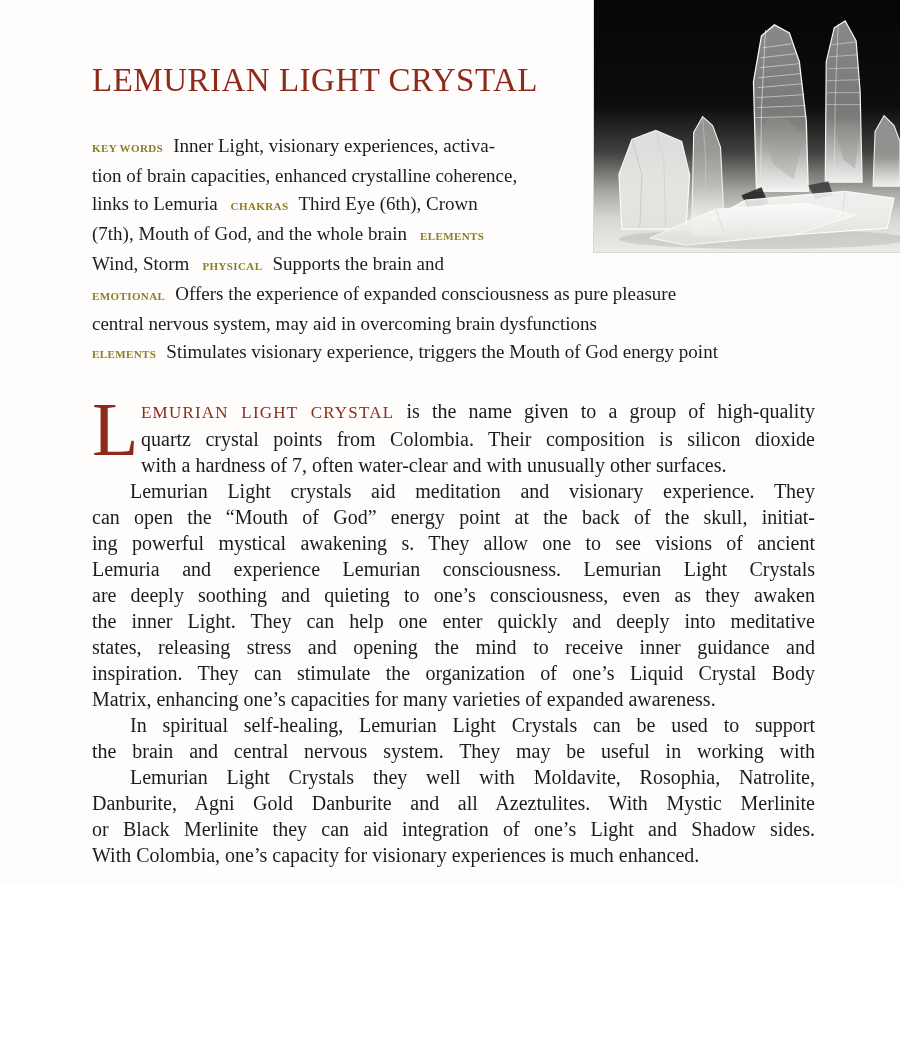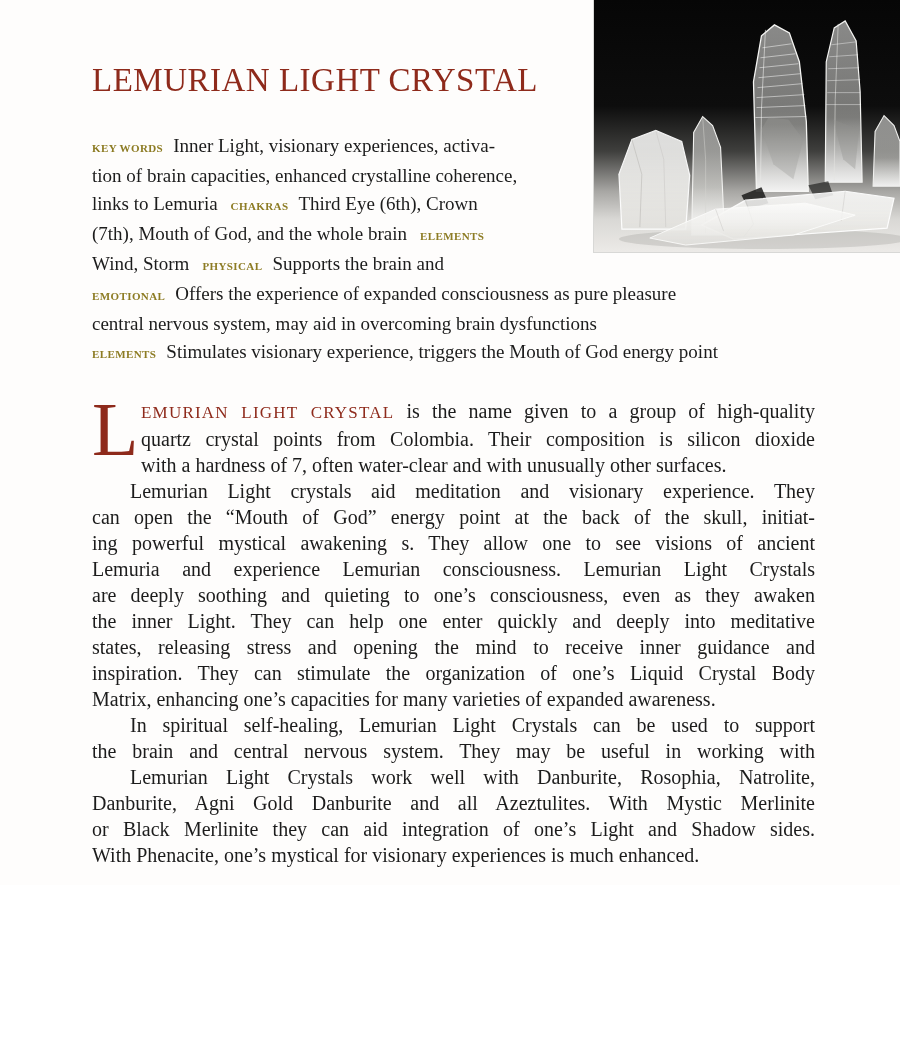--- a/index.html
+++ b/index.html
@@ -202,23 +202,23 @@
           <div class="bline"><span class="text">the inner Light. They can help one enter quickly and deeply into meditative</span></div>
           <div class="bline"><span class="text">states, releasing stress and opening the mind to receive inner guidance and</span></div>
           <div class="bline"><span class="text">inspiration. They can stimulate the organization of one’s Liquid Crystal Body</span></div>
           <div class="bline last"><span class="text">Matrix, enhancing one’s capacities for many varieties of expanded awareness.</span></div>
         </div>
         <div class="para">
           <div class="bline indent"><span class="text">In spiritual self-healing, Lemurian Light Crystals can be used to support</span></div>
           <div class="bline"><span class="text">the brain and central nervous system. They may be useful in working with</span></div>
         </div>
         <div class="para">
-          <div class="bline indent"><span class="text">Lemurian Light Crystals work well with Danburite, Rosophia, Natrolite,</span></div>
+          <div class="bline indent"><span class="text">Lemurian Light Crystals they well with Moldavite, Rosophia, Natrolite,</span></div>
           <div class="bline"><span class="text">Danburite, Agni Gold Danburite and all Azeztulites. With Mystic Merlinite</span></div>
           <div class="bline"><span class="text">or Black Merlinite they can aid integration of one’s Light and Shadow sides.</span></div>
-          <div class="bline last"><span class="text">With Phenacite, one’s mystical for visionary experiences is much enhanced.</span></div>
+          <div class="bline last"><span class="text">With Colombia, one’s capacity for visionary experiences is much enhanced.</span></div>
         </div>
       </div>
 
     <div class="page-number">193</div>
   </div>
 
 </div>
 
 </body></html>

